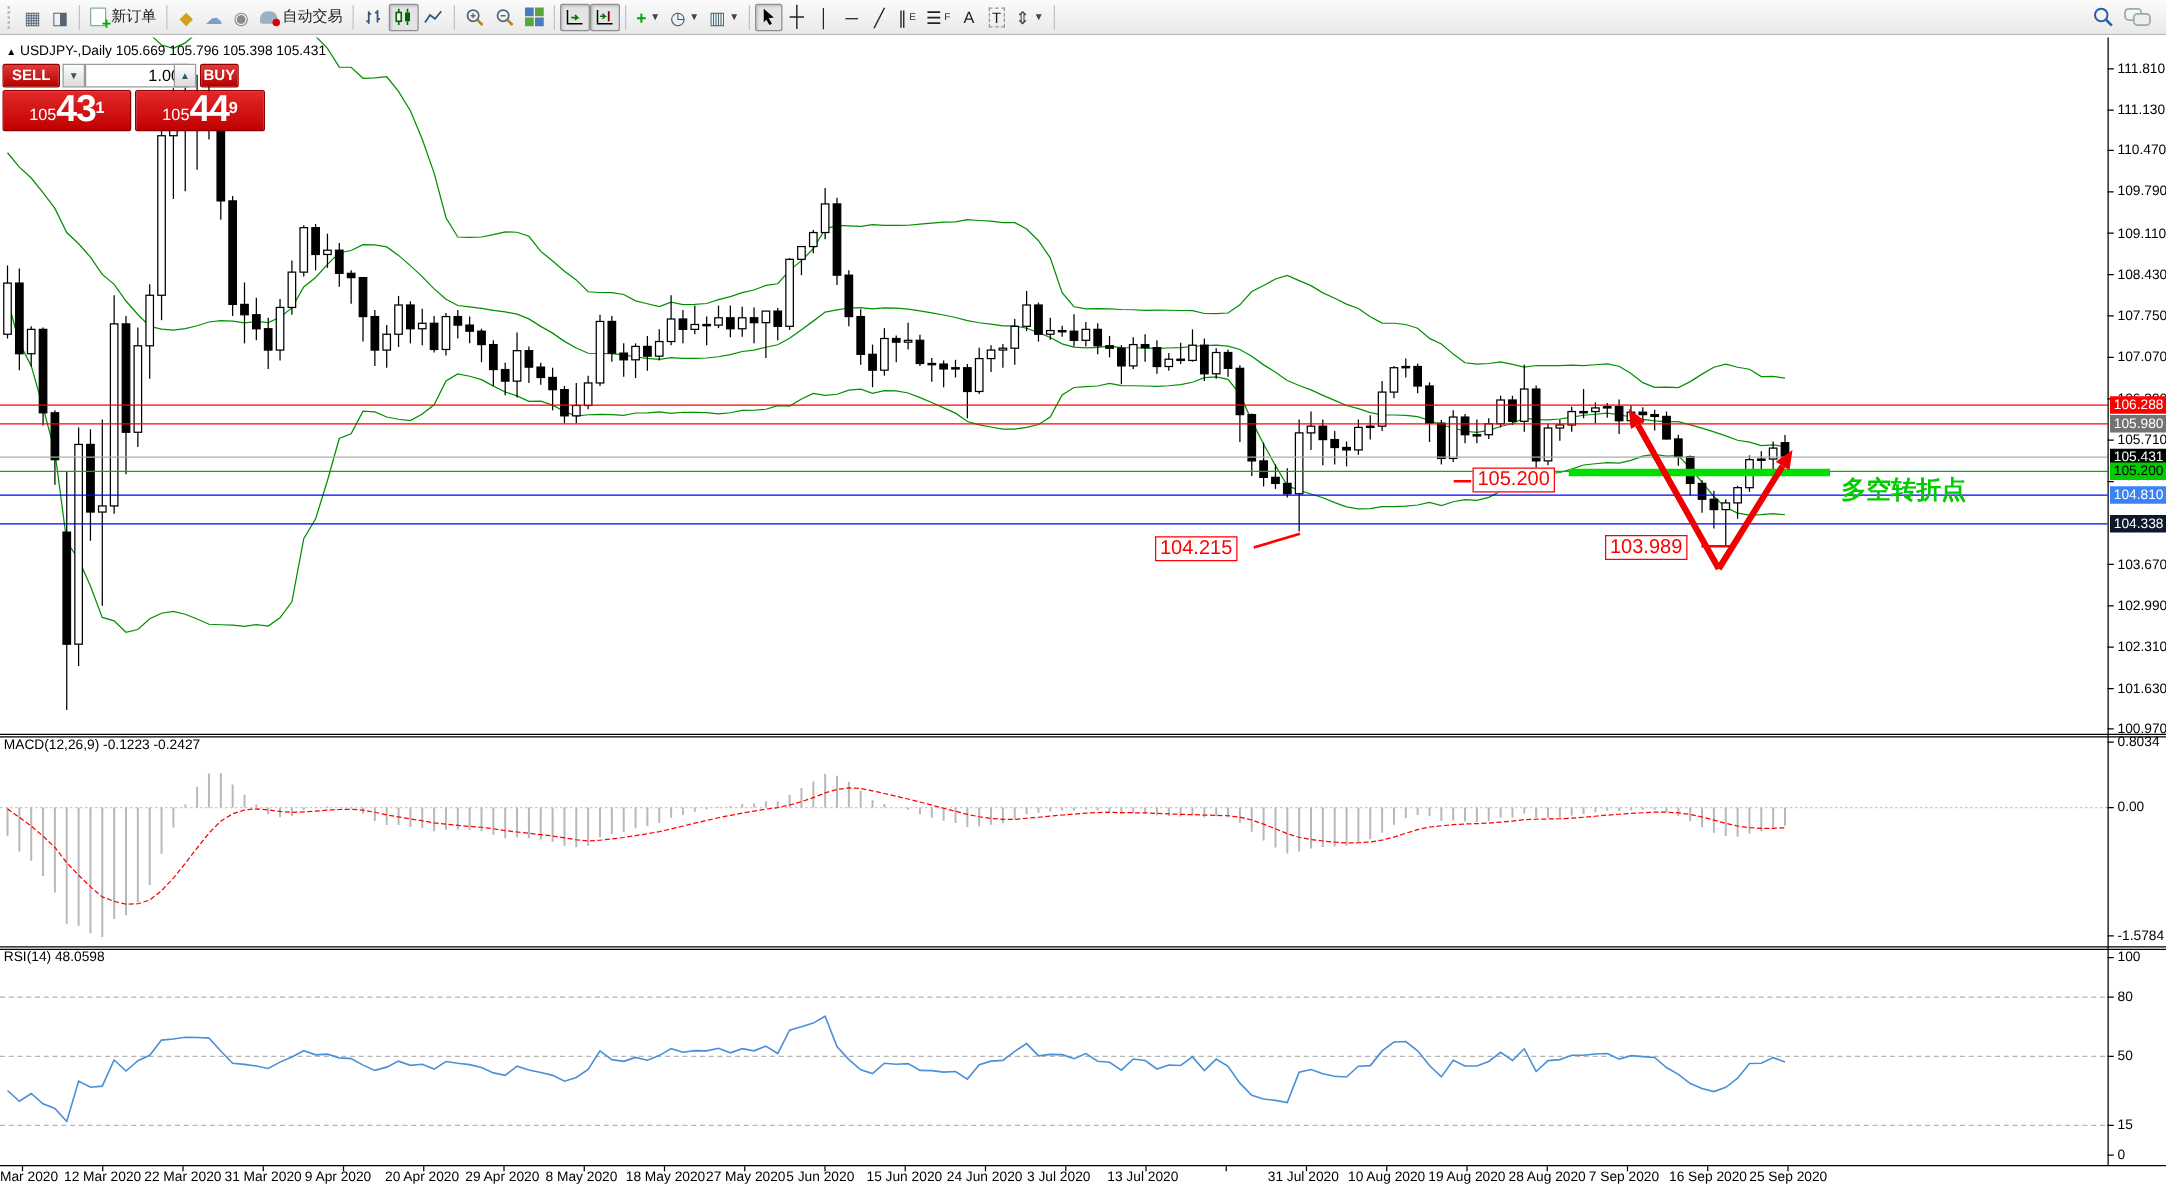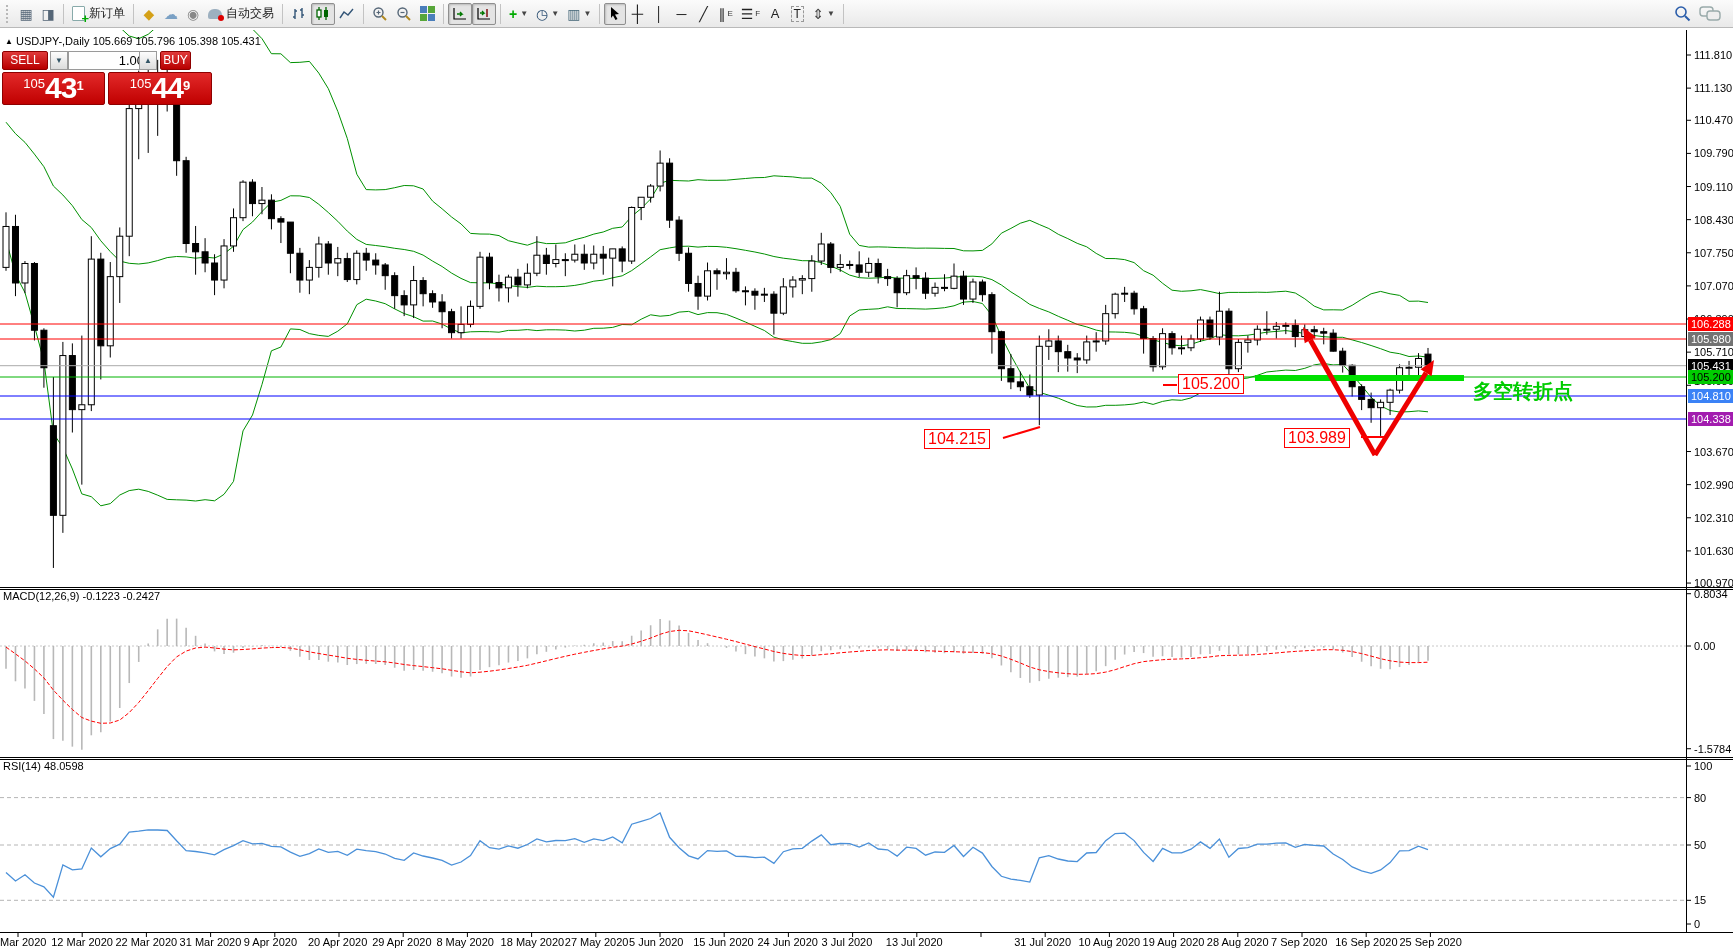--- a/index.html
+++ b/index.html
@@ -35,29 +35,29 @@
   .tile-ico b:nth-child(3){background:#57a639}.tile-ico b:nth-child(4){background:#4a7ebb}
 
   
   #chart-area { position:absolute; left:0; top:29px; width:1733px; height:922px; background:#fff; }
   #chart-svg  { position:absolute; left:0; top:0; }
 
   #chart-title { position:absolute; left:16px; top:6px; font-size:11px; color:#000; }
   #collapse-tri { position:absolute; left:5px; top:8px; font-size:8px; color:#000; }
 
   
-  .oc-btn { position:absolute; color:#fff; font-weight:normal; text-align:center;
+  .oc-btn { position:absolute; color:#fff; font-weight:bold; text-align:center;
             background:linear-gradient(#e03a3a,#b80000); border:1px solid #8e0000;
             border-radius:2px; font-size:12px; line-height:17px; }
   .oc-spin { position:absolute; background:linear-gradient(#fdfdfd,#dcdcdc); border:1px solid #9a9a9a;
              font-size:8px; color:#356; text-align:center; line-height:17px; }
   #oc-volume { position:absolute; border:1px solid #9a9a9a; background:#fff; font-size:13px;
                text-align:right; padding-right:6px; line-height:17px; }
   .oc-price { position:absolute; background:linear-gradient(#e22929,#c00000); border:1px solid #8e0000;
-              border-radius:2px; color:#fff; display:flex; align-items:flex-start;
+              border-radius:2px; color:#fff; display:flex; align-items:flex-end;
               justify-content:center; padding-bottom:1px; }
   .oc-small { font-size:13px; line-height:22px; }
   .oc-big   { font-size:30px; line-height:30px; font-weight:bold; letter-spacing:-1px; }
   .oc-sup   { font-size:13px; line-height:26px; align-self:flex-start; font-weight:bold; }
 
   
   .ytick { position:absolute; left:1694px; font-size:11px; color:#000; white-space:nowrap; }
   .badge { position:absolute; left:1688px; font-size:11px; padding:0 3px; height:14px;
            line-height:14px; white-space:nowrap; }
   .xtick { position:absolute; top:936px; font-size:11px; color:#000; white-space:nowrap; }
@@ -824,21 +824,21 @@
         <div class="ytick" style="top: 731px;">100</div>
         <div class="ytick" style="top: 763px;">80</div>
         <div class="ytick" style="top: 810px;">50</div>
         <div class="ytick" style="top: 865px;">15</div>
         <div class="ytick" style="top: 889px;">0</div>
         <div class="badge" style="top: 288px; background: rgb(255, 0, 0); color: rgb(255, 255, 255);">106.288</div>
         <div class="badge" style="top: 303px; background: #737373; color: rgb(255, 255, 255);">105.980</div>
         <div class="badge" style="top: 330px; background: rgb(0, 0, 0); color: rgb(255, 255, 255);">105.431</div>
         <div class="badge" style="top: 341px; background: rgb(0, 204, 0); color: rgb(0, 0, 0);">105.200</div>
         <div class="badge" style="top: 360px; background: #3b82f6; color: rgb(255, 255, 255);">104.810</div>
-        <div class="badge" style="top: 383px; background: #a21caf; color: rgb(255, 255, 255);">104.338</div>
+        <div class="badge" style="top: 383px; background: #0f172a; color: rgb(255, 255, 255);">104.338</div>
       </div>
     <div id="x-axis-labels">
         <div class="xtick" style="left: 0px; top: 907px;">Mar 2020</div>
         <div class="xtick" style="left: 51.2px; top: 907px;">12 Mar 2020</div>
         <div class="xtick" style="left: 115.4px; top: 907px;">22 Mar 2020</div>
         <div class="xtick" style="left: 179.6px; top: 907px;">31 Mar 2020</div>
         <div class="xtick" style="left: 243.8px; top: 907px;">9 Apr 2020</div>
         <div class="xtick" style="left: 308px; top: 907px;">20 Apr 2020</div>
         <div class="xtick" style="left: 372.2px; top: 907px;">29 Apr 2020</div>
         <div class="xtick" style="left: 436.4px; top: 907px;">8 May 2020</div>

